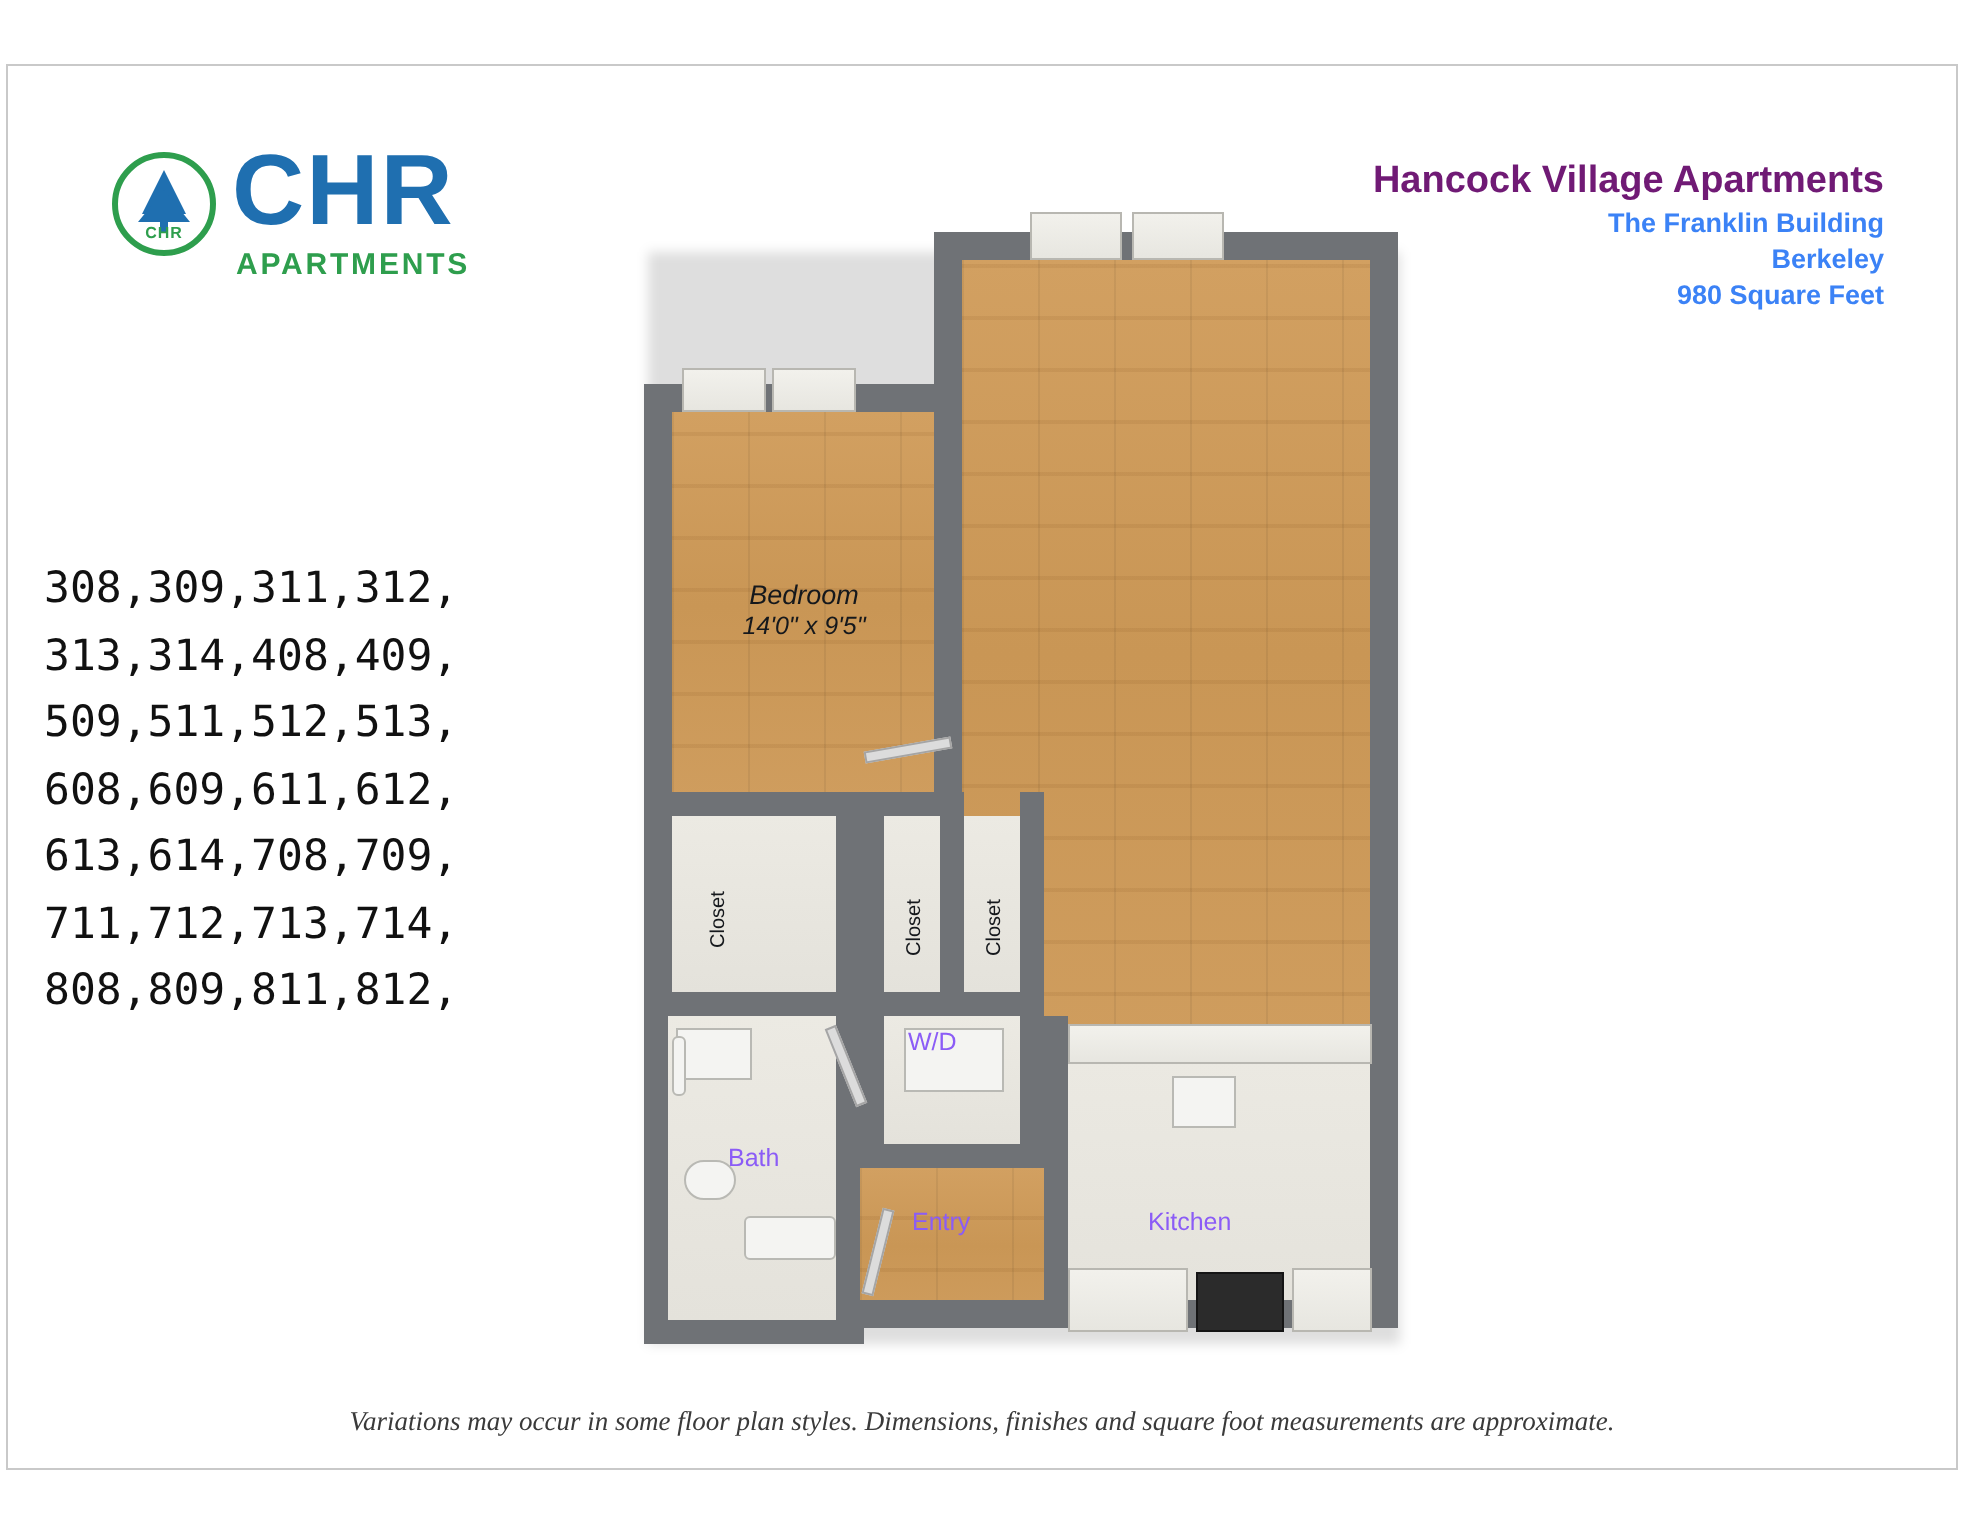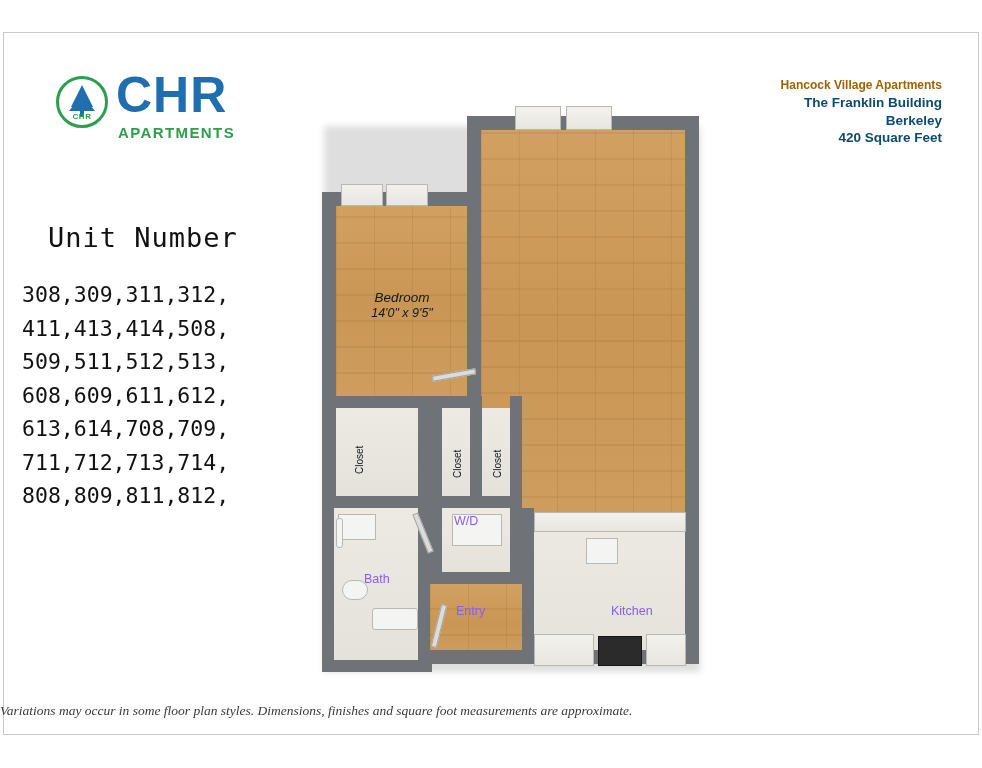--- a/index.html
+++ b/index.html
@@ -114,28 +114,28 @@
 
   
   .header-right {
     position: absolute;
     right: 40px;
     top: 78px;
     text-align: right;
     line-height: 1.32;
   }
   .header-right .title {
-    font-size: 12px;
-    font-weight: bold;
-    color: #a16207;
+    font-size: 19px;
+    font-weight: bold;
+    color: #701a75;
   }
   .header-right .line {
     font-size: 13.5px;
     font-weight: bold;
-    color: #0c4a6e;
+    color: #3b82f6;
   }
 
   
   .unit-title {
     position: absolute;
     left: 48px;
     top: 222px;
     font-family: "DejaVu Sans Mono", monospace;
     font-size: 27px;
     color: #111;
@@ -152,21 +152,21 @@
     color: #111;
     letter-spacing: 0px;
   }
 
   
   .footer-note {
     position: absolute;
     left: 0;
     right: 0;
     top: 703px;
-    text-align: left;
+    text-align: center;
     font-family: "Liberation Serif", serif;
     font-style: italic;
     font-size: 13.5px;
     color: #3a3a3a;
   }
 
   
   .plan {
     position: absolute;
     left: 310px;
@@ -266,27 +266,26 @@
       <div class="mark-text">CHR</div>
     </div>
     <div class="logo-word">CHR</div>
     <div class="logo-sub">APARTMENTS</div>
   </div>
 
   <div class="header-right">
     <div class="title">Hancock Village Apartments</div>
     <div class="line">The Franklin Building</div>
     <div class="line">Berkeley</div>
-    <div class="line">420 Square Feet</div>
+    <div class="line">980 Square Feet</div>
   </div>
 
-  <div class="unit-title">Unit Number</div>
   <div class="unit-list">
     <div>308,309,311,312,</div>
-    <div>411,413,414,508,</div>
+    <div>313,314,408,409,</div>
     <div>509,511,512,513,</div>
     <div>608,609,611,612,</div>
     <div>613,614,708,709,</div>
     <div>711,712,713,714,</div>
     <div>808,809,811,812,</div>
   </div>
 
   <div class="plan">
 
     <div class="shadow" style="left:14px; top:16px; width:376px; height:546px;"></div>
@@ -357,21 +356,21 @@
     <div class="door-leaf" style="left:126px; top:494px; width:6px; height:44px; transform:rotate(14deg);"></div>
 
     <div class="tile" style="left:212px; top:402px; width:163px; height:150px;"></div>
     <div class="wall" style="left:212px; top:540px; width:177px; height:14px;"></div>
     <div class="wall" style="left:212px; top:398px; width:12px; height:156px;"></div>
     <div class="counter" style="left:224px; top:402px; width:152px; height:20px;"></div>
     <div class="fixture" style="left:276px; top:428px; width:32px; height:26px;"></div>
     <div class="counter" style="left:224px; top:524px; width:60px; height:32px;"></div>
     <div class="dark-appliance" style="left:288px; top:526px; width:44px; height:30px;"></div>
     <div class="counter" style="left:336px; top:524px; width:40px; height:32px;"></div>
-    <div class="small-label" style="left:264px; top:494px;margin-left:37px;">Kitchen</div>
+    <div class="small-label" style="left:264px; top:494px;">Kitchen</div>
 
     <div class="door-leaf" style="left:122px; top:262px; width:44px; height:6px; transform:rotate(-10deg);"></div>
     <div class="door-leaf" style="left:110px; top:402px; width:6px; height:42px; transform:rotate(-22deg);"></div>
 
   </div>
 
   <div class="footer-note">Variations may occur in some floor plan styles. Dimensions, finishes and square foot measurements are approximate.</div>
 
 </div>
 

